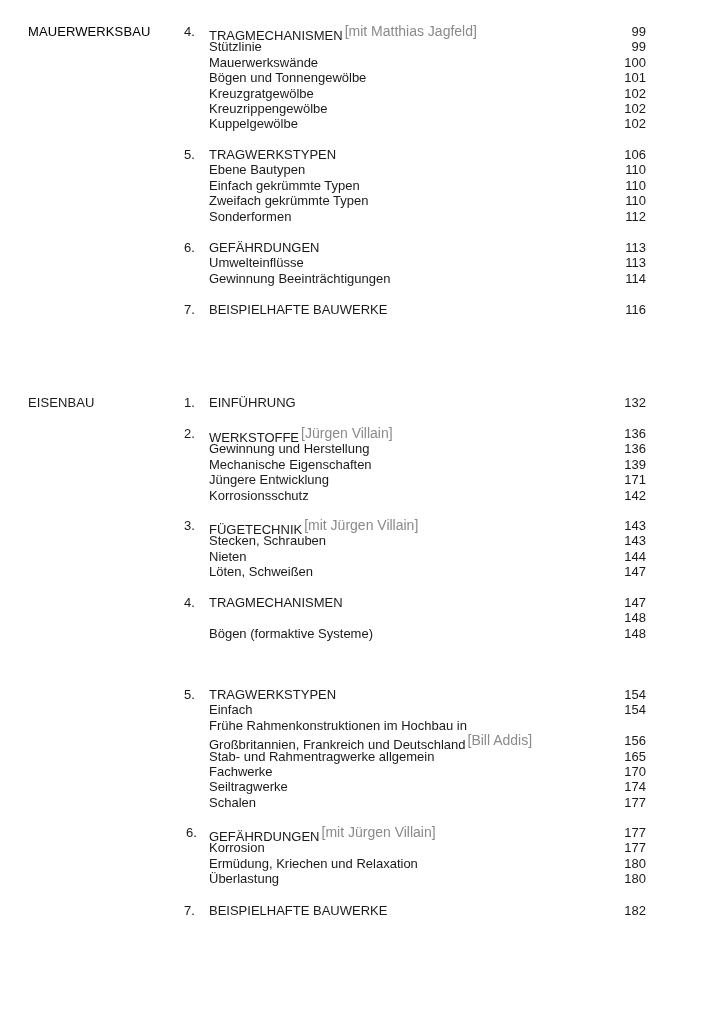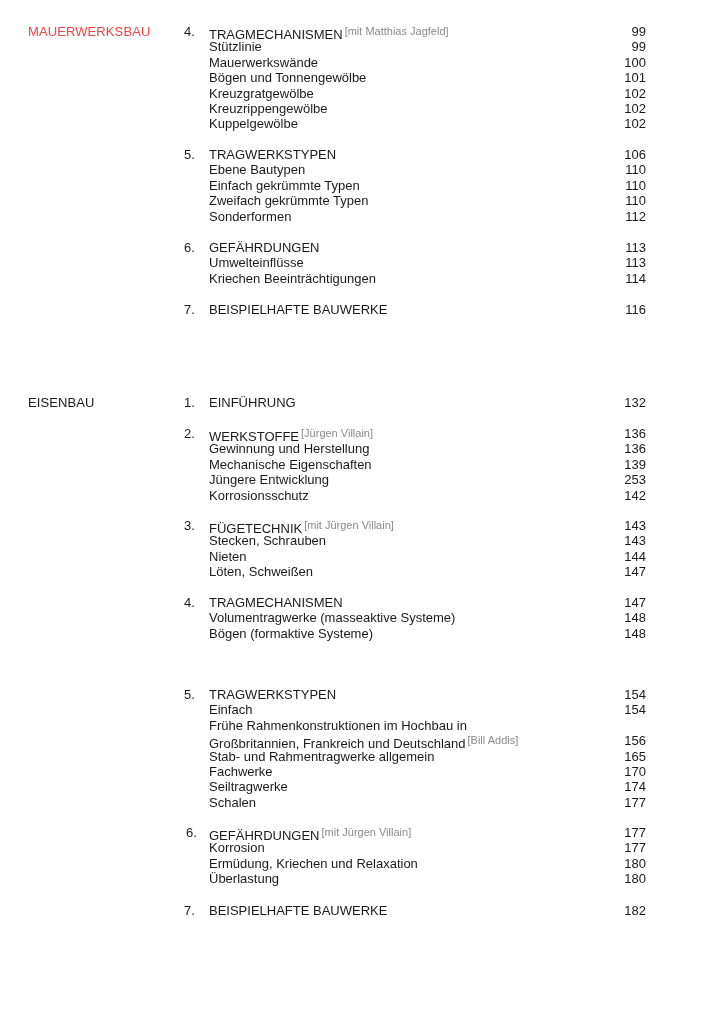--- a/index.html
+++ b/index.html
@@ -22,21 +22,21 @@
       width: 721px;
     }
     .section-label {
       position: absolute;
       left: 28px;
       top: 0;
       font-size: 13px;
       line-height: 15.4px;
       letter-spacing: 0.1px;
     }
-    .section-label.muted { color: #ef4444; text-align: center; }
+    .section-label.muted { color: #000000; text-align: center; }
     .chapter {
       position: absolute;
       left: 0;
       width: 721px;
     }
     .row {
       position: relative;
       height: 15.4px;
       line-height: 15.4px;
       white-space: nowrap;
@@ -51,21 +51,21 @@
       left: 209px;
       top: 0;
     }
     .page {
       position: absolute;
       right: 75px;
       top: 0;
       text-align: center;
     }
     .note {
-      font-size: 11px;
+      font-size: 14px;
       color: #8a8a8a;
       vertical-align: 4px;
       margin-left: 2px;
     }
   </style>
 </head>
 <body>
 
 <div class="section" style="top:24px;">
   <div class="section-label muted">MAUERWERKSBAU</div>
@@ -130,21 +130,21 @@
     <div class="row">
       <span class="num">6.</span>
       <span class="title">GEFÄHRDUNGEN</span>
       <span class="page">113</span>
     </div>
     <div class="row">
         <span class="title">Umwelteinflüsse</span>
         <span class="page">113</span>
       </div>
     <div class="row">
-        <span class="title">Kriechen Beeinträchtigungen</span>
+        <span class="title">Gewinnung Beeinträchtigungen</span>
         <span class="page">114</span>
       </div>
   </div>
 
   <div class="chapter" style="top:278px;">
     <div class="row">
       <span class="num">7.</span>
       <span class="title">BEISPIELHAFTE BAUWERKE</span>
       <span class="page">116</span>
     </div>
@@ -171,21 +171,21 @@
     <div class="row">
         <span class="title">Gewinnung und Herstellung</span>
         <span class="page">136</span>
       </div>
     <div class="row">
         <span class="title">Mechanische Eigenschaften</span>
         <span class="page">139</span>
       </div>
     <div class="row">
         <span class="title">Jüngere Entwicklung</span>
-        <span class="page">253</span>
+        <span class="page">171</span>
       </div>
     <div class="row">
         <span class="title">Korrosionsschutz</span>
         <span class="page">142</span>
       </div>
   </div>
 
   <div class="chapter" style="top:123px;">
     <div class="row">
       <span class="num">3.</span>
@@ -206,21 +206,20 @@
       </div>
   </div>
 
   <div class="chapter" style="top:200px;">
     <div class="row">
       <span class="num">4.</span>
       <span class="title">TRAGMECHANISMEN</span>
       <span class="page">147</span>
     </div>
     <div class="row">
-        <span class="title">Volumentragwerke (masseaktive Systeme)</span>
         <span class="page">148</span>
       </div>
     <div class="row">
         <span class="title">Bögen (formaktive Systeme)</span>
         <span class="page">148</span>
       </div>
   </div>
 
   <div class="chapter" style="top:292px;">
     <div class="row">

